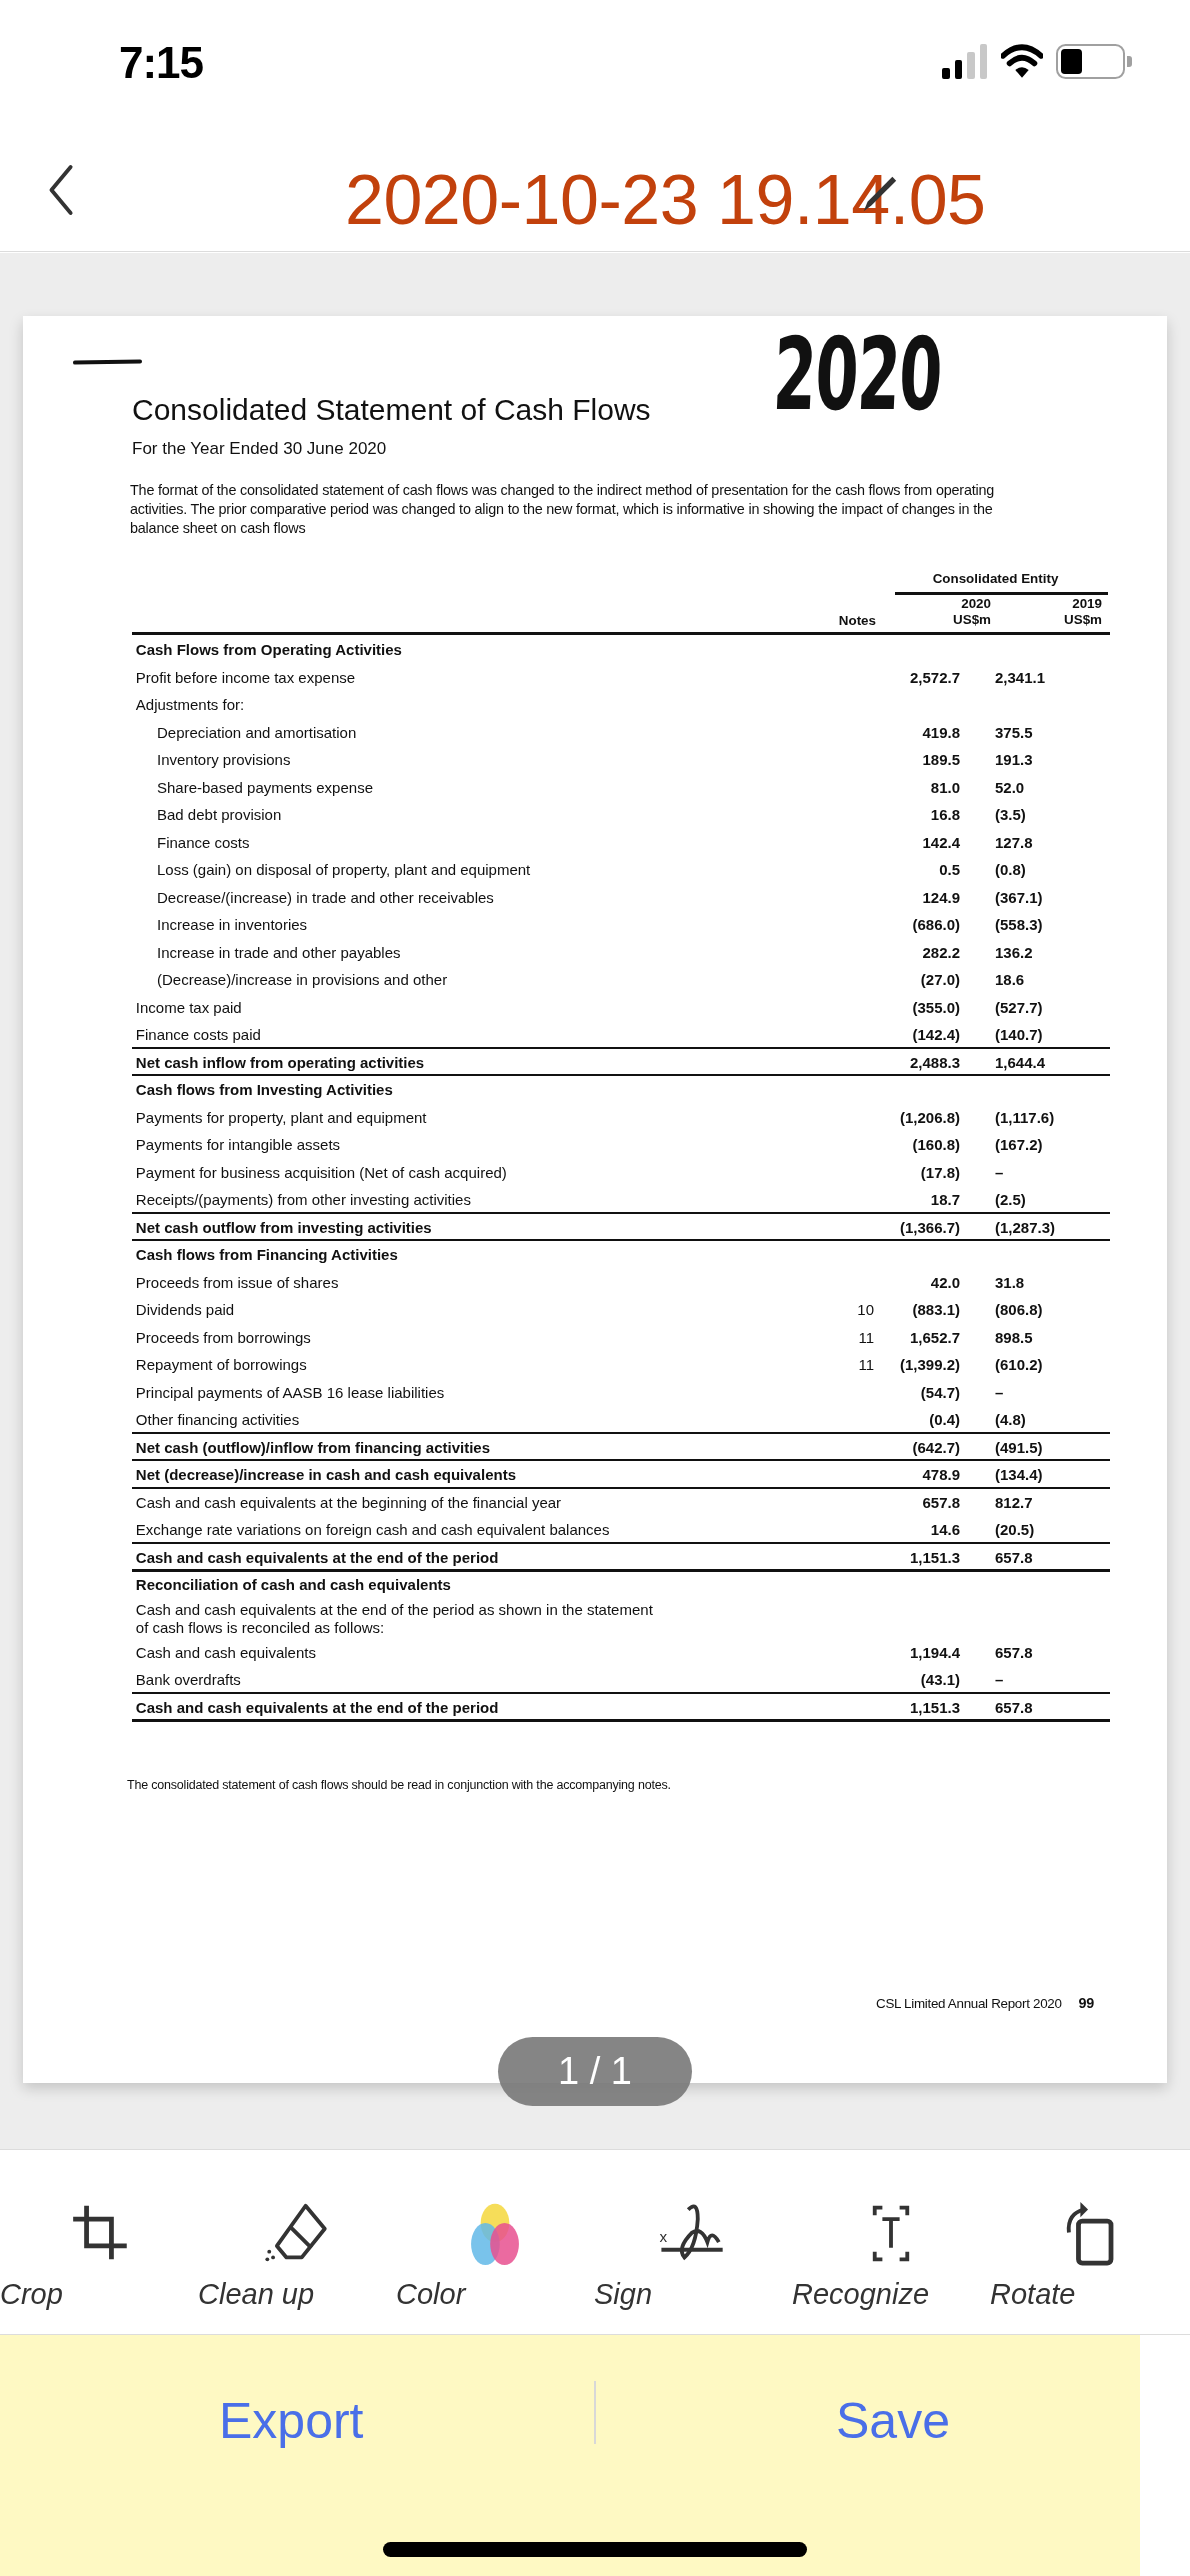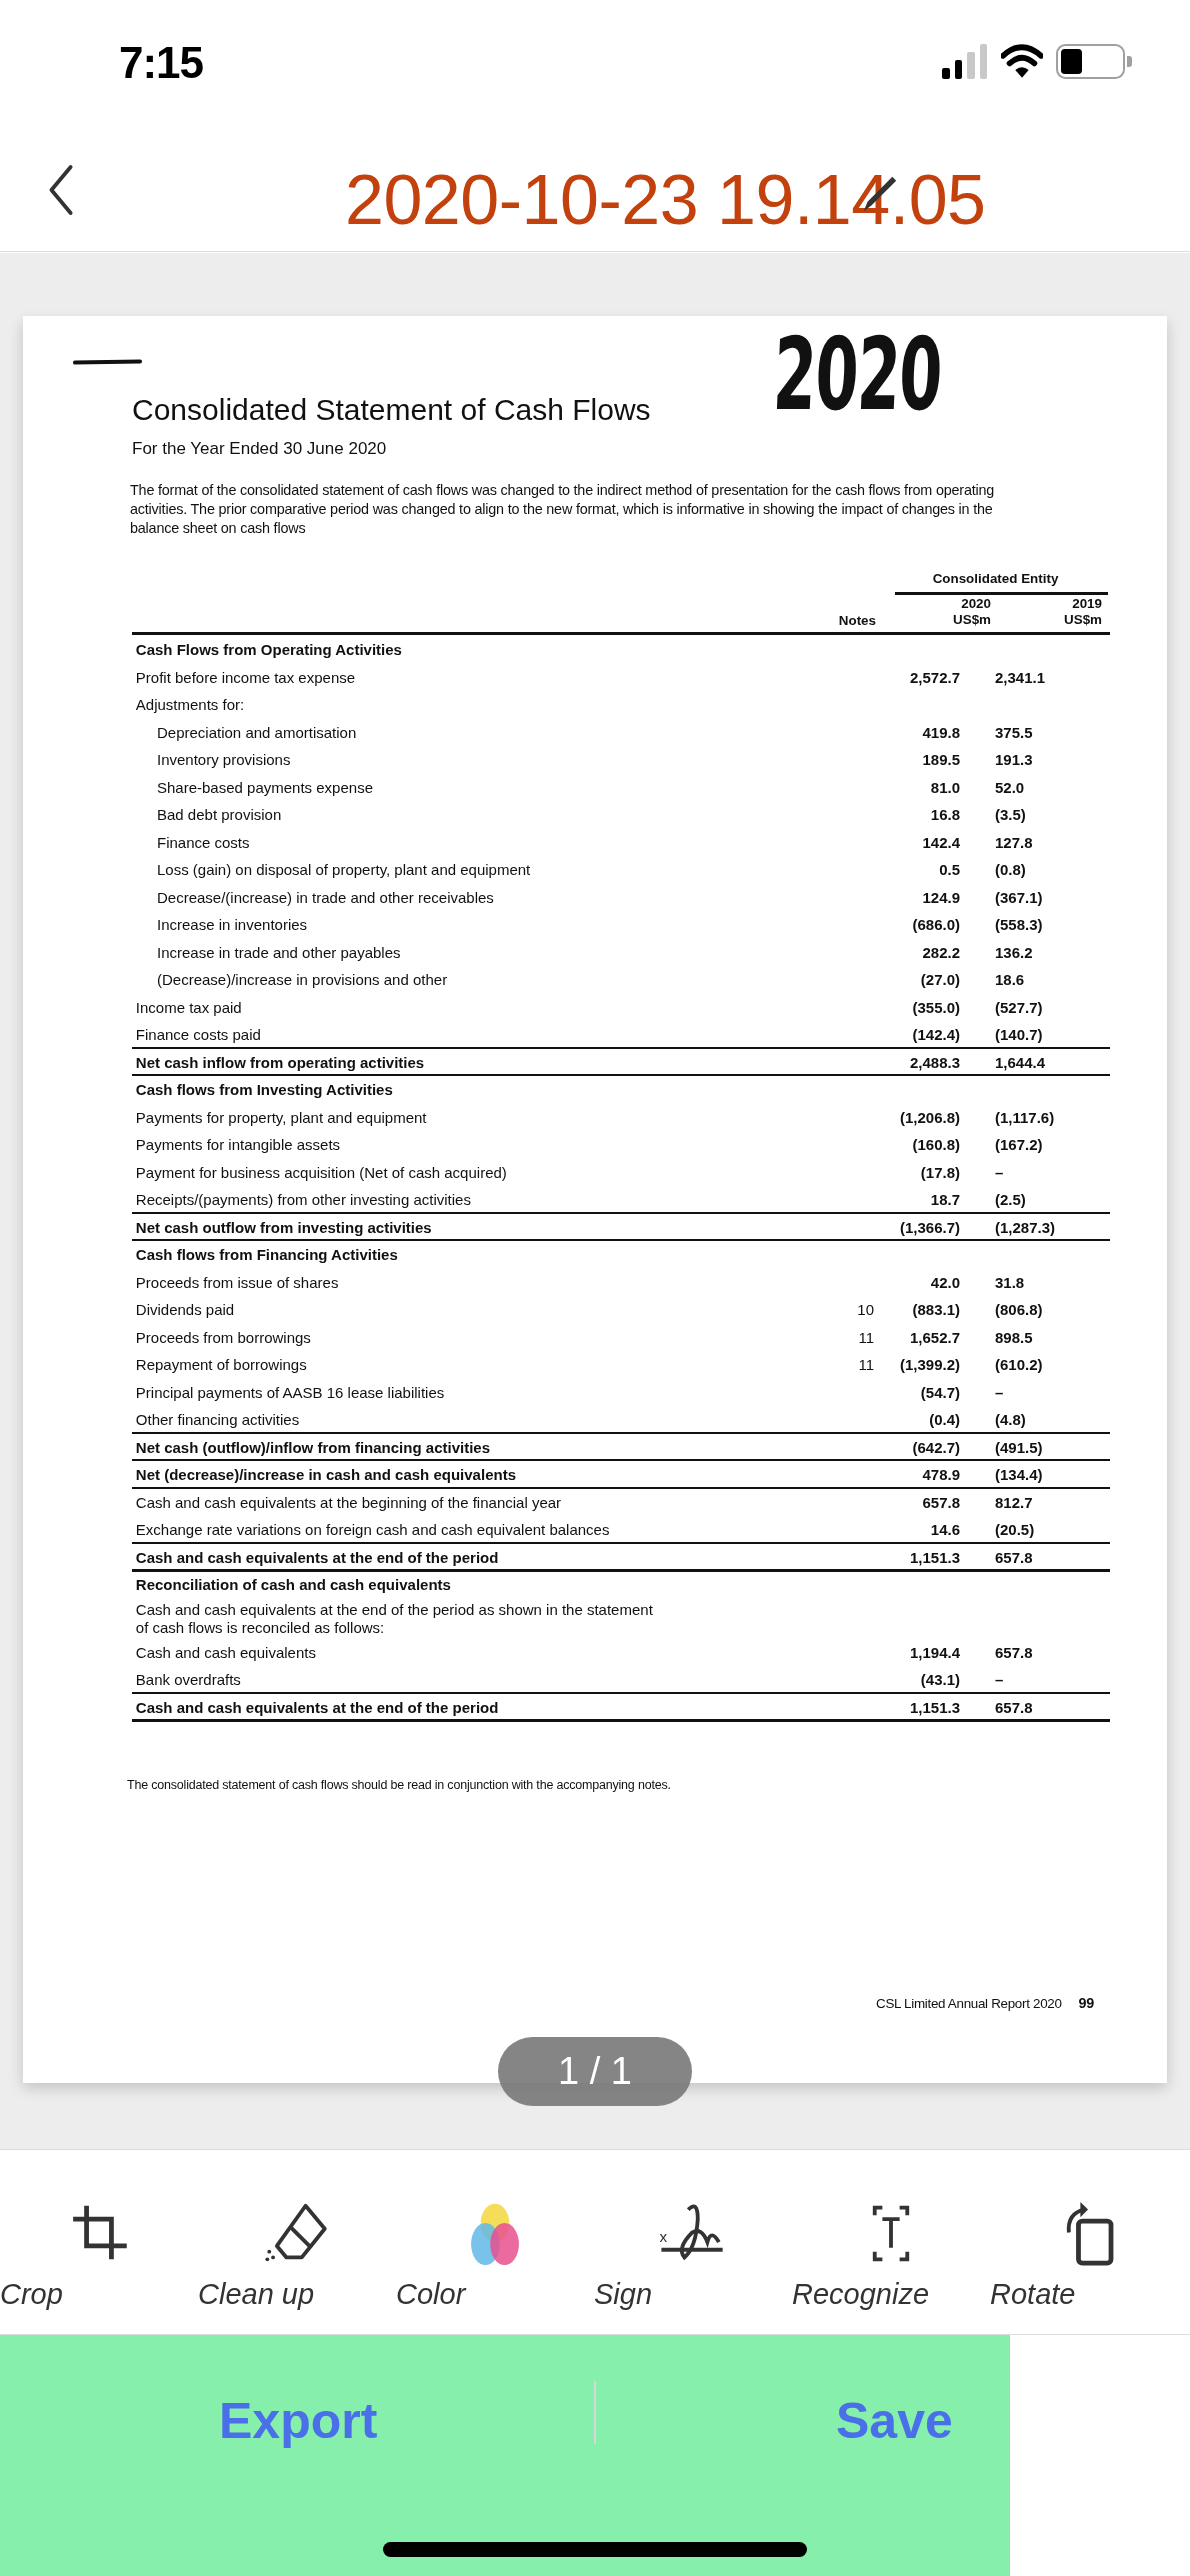--- a/index.html
+++ b/index.html
@@ -54,21 +54,21 @@
 
   .page-indicator { position: absolute; left: 498px; top: 1784px; width: 194px; height: 69px; border-radius: 35px; background: rgba(120,120,120,0.9); color: #fff; font-size: 38px; text-align: center; line-height: 69px; }
 
   
   .toolbar { position: absolute; top: 2149px; left: 0; width: 1190px; height: 186px; background: #fff; border-top: 1.9px solid #dcdcdc; border-bottom: 1.9px solid #dcdcdc; display: flex; }
   .tool { width: 198px; height: 100%; position: relative; cursor: pointer; }
   .tool .ic { position: absolute; left: 50%; top: 50px; width: 67px; height: 67px; transform: translateX(-50%); }
   .tool .tl { position: absolute; left: 0; right: 0; top: 128px; text-align: left; font-size: 29px; color: #333; font-style: italic; }
 
   
-  .action-bar { position: absolute; top: 2335px; left: 0; width: 1010px; height: 242px; background: #86efac; font-weight: bold; }
+  .action-bar { position: absolute; top: 2335px; left: 0; width: 1140px; height: 242px; background: #fef9c3; }
   .action-btn { position: absolute; top: 38px; height: 96px; font-size: 50px; color: #4a6fe8; line-height: 96px; cursor: pointer; }
   .action-divider { position: absolute; left: 594px; top: 46px; width: 1.9px; height: 63px; background: #d8d8d8; }
   .home-indicator { position: absolute; left: 383px; top: 2542px; width: 424px; height: 15.3px; border-radius: 7.7px; background: #000; }
 </style>
 </head>
 <body>
 
 <div class="status-bar">
   <div class="status-time">7:15</div>
   <div class="status-icons">

